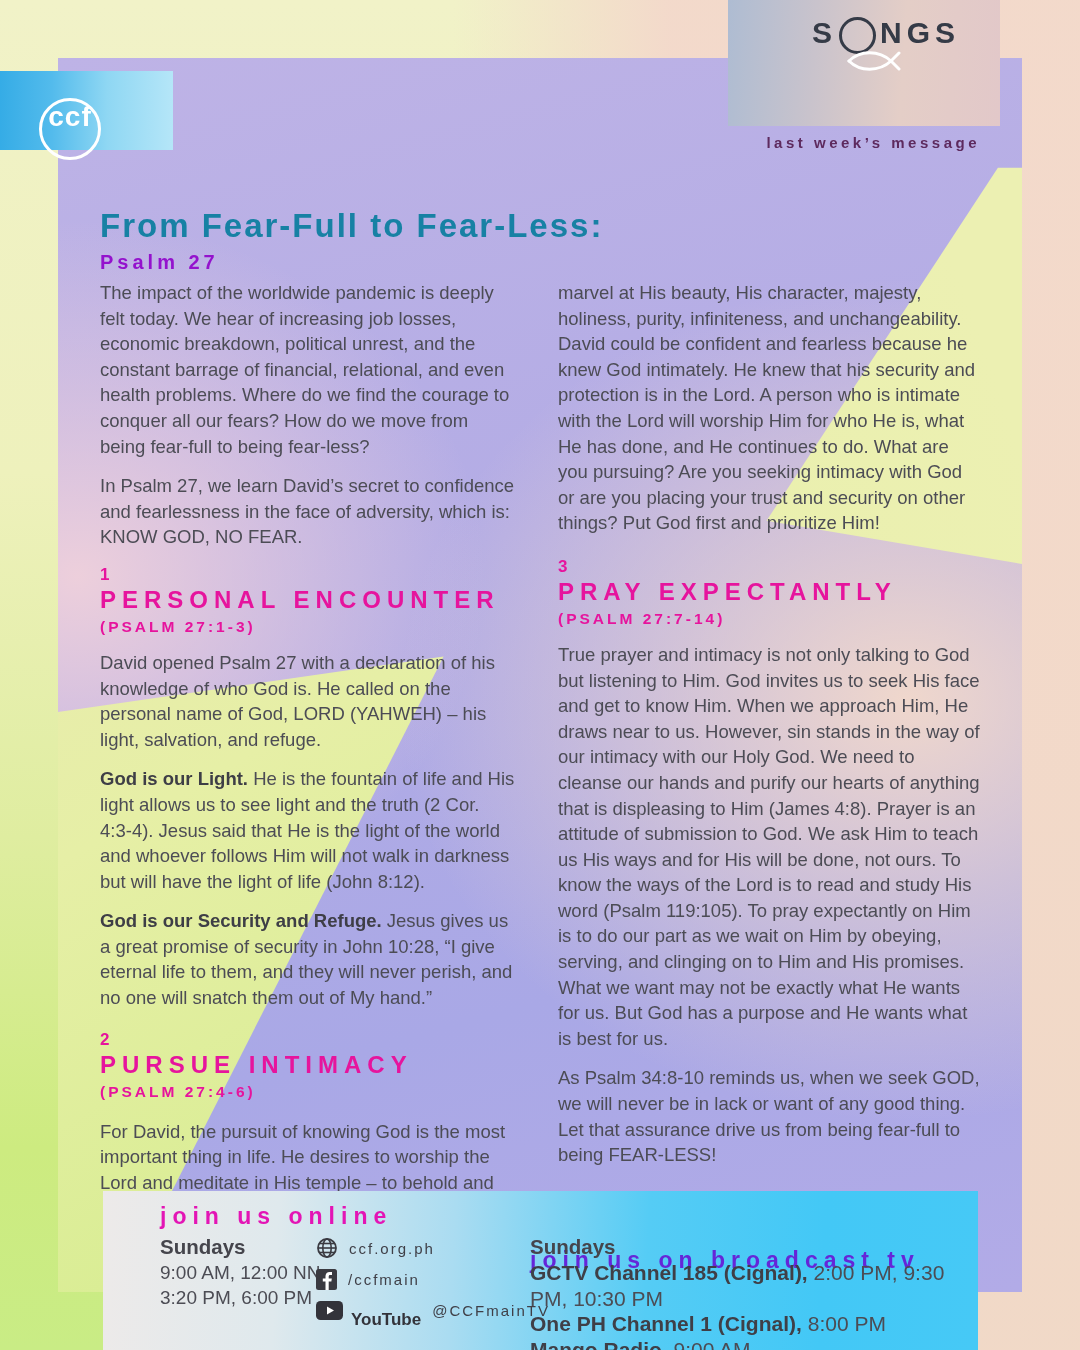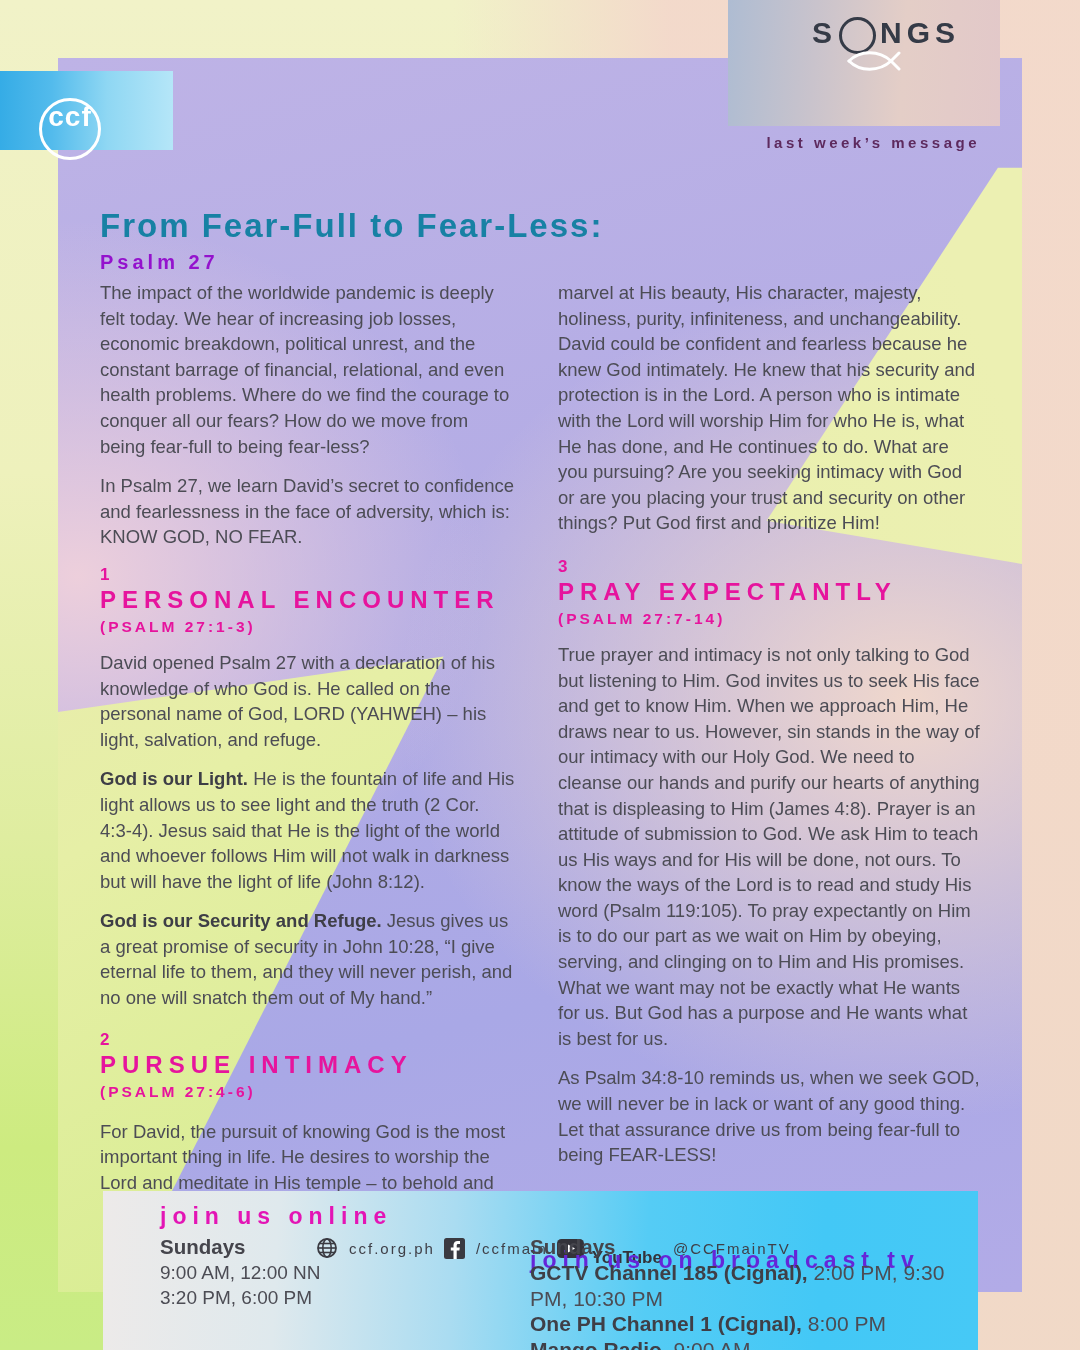--- a/index.html
+++ b/index.html
@@ -73,21 +73,21 @@
   .footer{
     position:absolute;left:103px;top:1191px;width:875px;height:159px;
     background:linear-gradient(93deg,#edeae9 0%,#dfe9ed 20%,#aadcf1 40%,#55ccf5 62%,#43c8f6 82%,#46c9f6 100%);
   }
   .f-title{position:absolute;font-size:23px;font-weight:bold;letter-spacing:6px;top:12px;}
   .f-title-online{left:57px;color:#e315b5;}
   .f-title-tv{left:427px;color:#6526d8;margin-top:44px;}
   .f-day{font-size:20.5px;font-weight:bold;color:#45454c;line-height:27px;}
   .f-sched{position:absolute;left:57px;top:42px;}
   .f-time{font-size:19px;color:#4c4c54;line-height:25px;}
-  .f-links{position:absolute;left:213px;top:46px;display:flex;gap:9px;}
+  .f-links{position:absolute;left:213px;top:46px;display:flex;flex-direction:column;gap:9px;}
   .f-link-row{display:flex;align-items:center;gap:11px;height:22px;}
   .f-link-label{font-size:15px;letter-spacing:2px;color:#3f3f47;}
   .yt-word{font-size:17px;font-weight:bold;color:#33333a;letter-spacing:0;margin-left:-3px;margin-top:20px;}
   .f-tv-sched{position:absolute;left:427px;top:42px;}
   .f-tv-row{font-size:21px;line-height:25.5px;color:#4c4c54;}
   .f-tv-row b{color:#3f3f47;}
   .icon-box{display:flex;align-items:center;justify-content:center;}
 </style>
 </head>
 <body>

